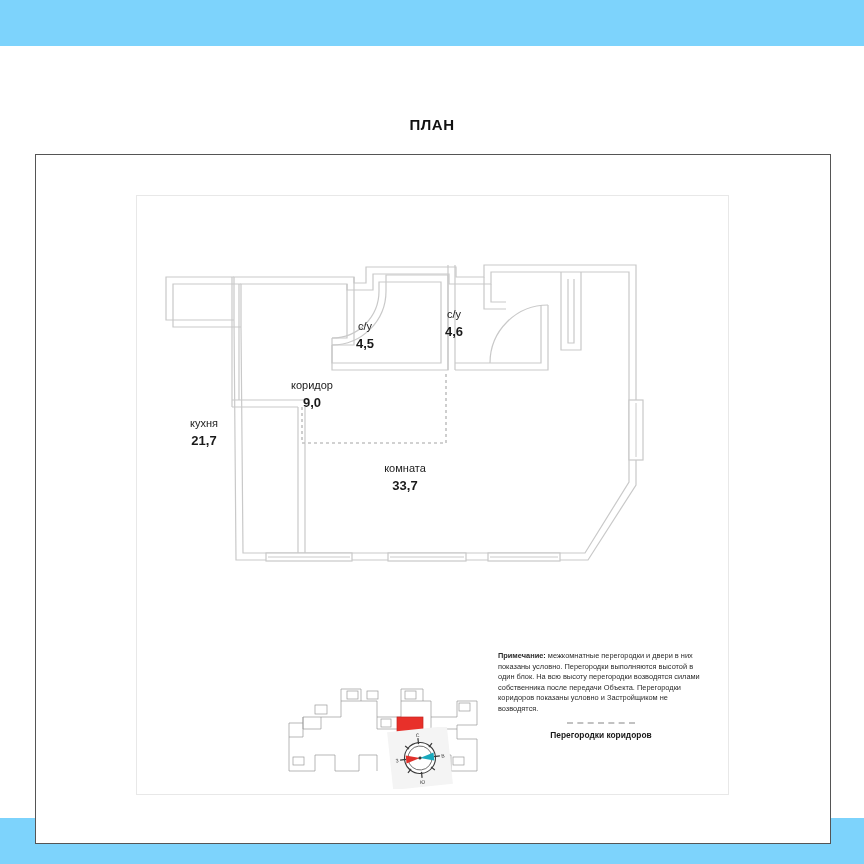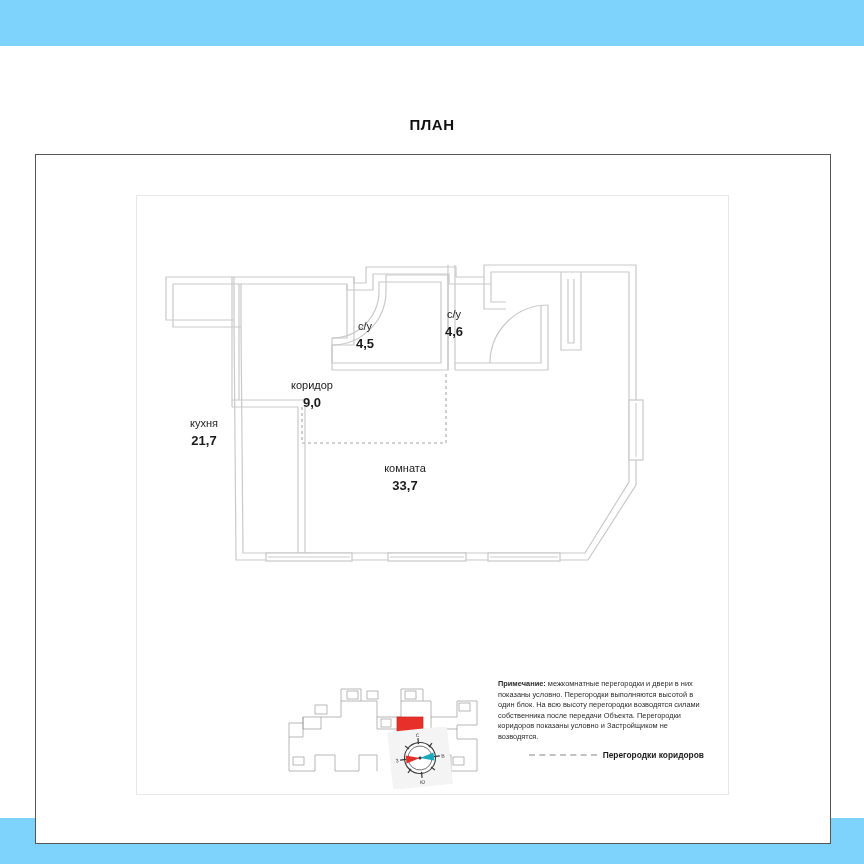--- a/index.html
+++ b/index.html
@@ -72,37 +72,38 @@
     text-anchor: middle;
     fill: #1a1a1a;
     font-family: "Liberation Sans", sans-serif;
   }
   .room-name { font-size: 11px; }
   .room-area { font-size: 13px; font-weight: bold; }
 
   .note-box {
     position: absolute;
     left: 462px;
-    top: 524px;
+    top: 496px;
     width: 206px;
   }
   .note-text {
     font-size: 7.4px;
     line-height: 10.6px;
     color: #2a2a2a;
     text-align: left;
     margin: 0;
   }
   .note-text b { font-weight: bold; }
   .legend-row {
     margin-top: 7px;
     display: flex;
     align-items: center;
     justify-content: flex-end;
     gap: 6px;
+    flex-direction: column;
   }
   .legend-dash {
     width: 68px;
     height: 0;
     border-top: 2px dashed #c2c2c2;
   }
   .legend-label {
     font-size: 8.4px;
     font-weight: bold;
     color: #1a1a1a;

